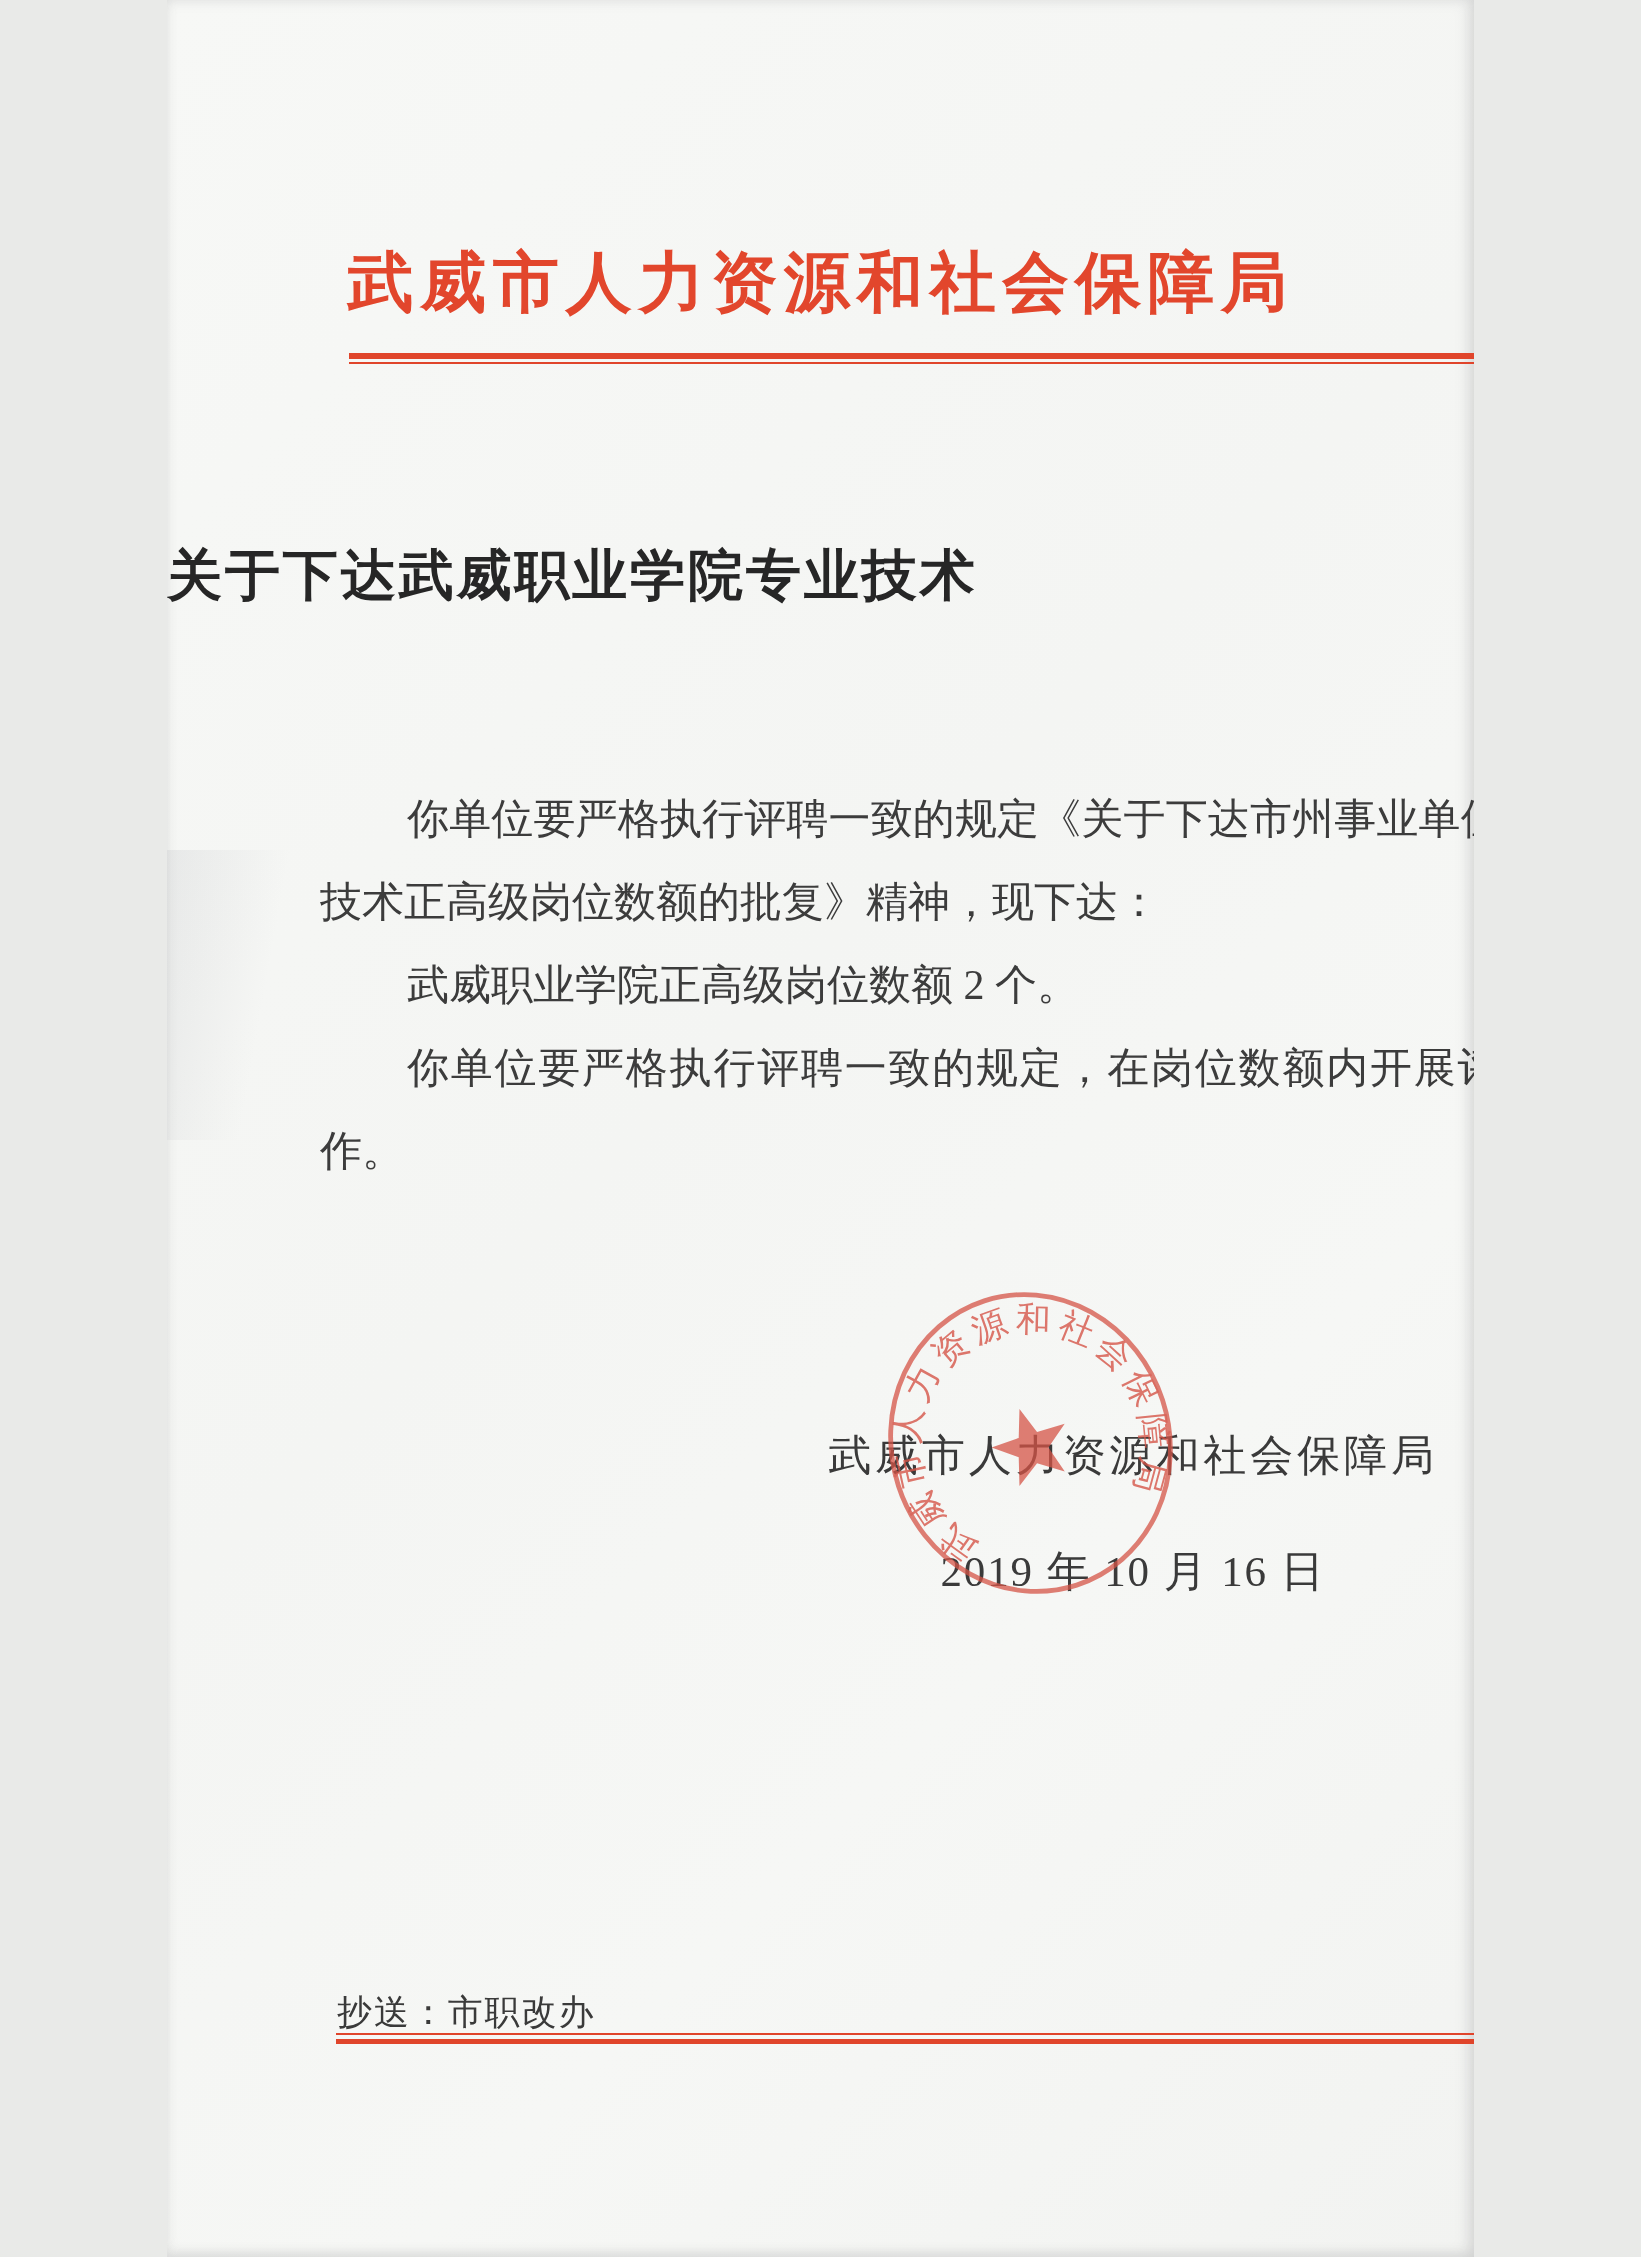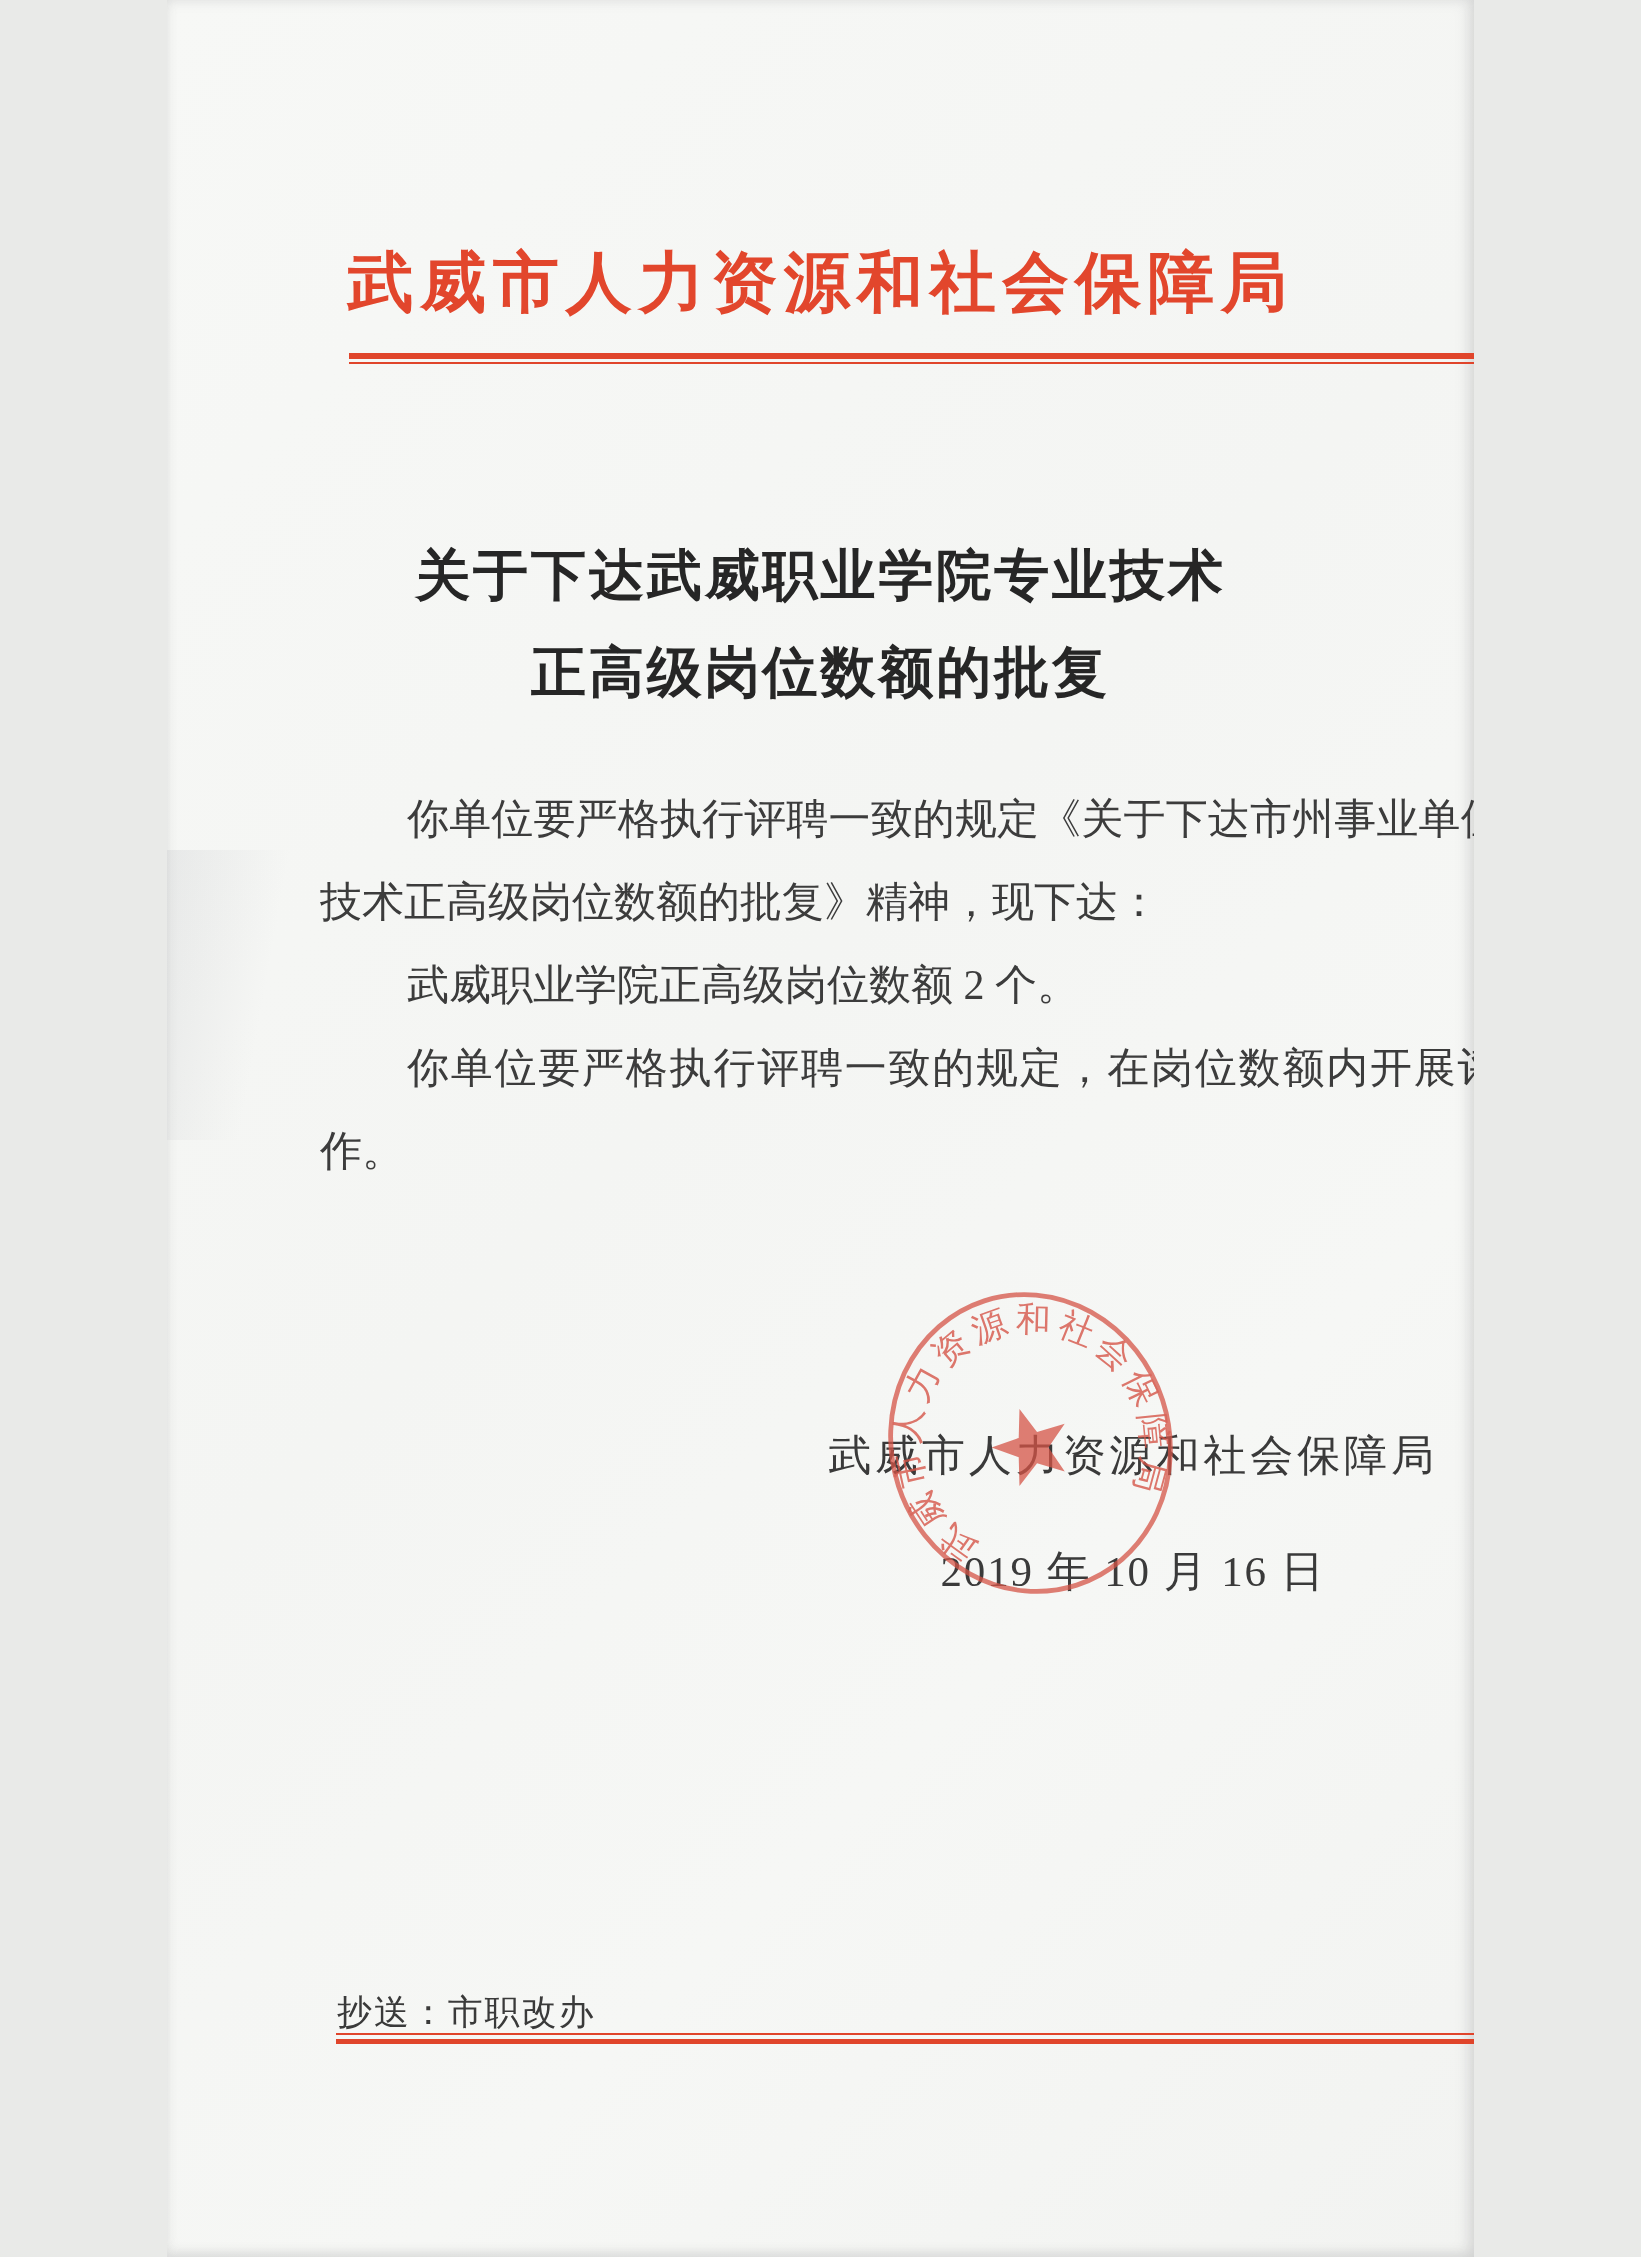--- a/index.html
+++ b/index.html
@@ -25,21 +25,21 @@
     color:#e2462c;
     letter-spacing:6.8px;
     white-space:nowrap;
   }
   .red-rule { position:absolute; top:353px; left:182px; width:1278px; }
   .red-rule .thick { height:5.8px; background:#e0452b; }
   .red-rule .thin  { height:1.9px; background:#e0452b; margin-top:2.9px; }
 
   .doc-title {
     position:absolute; top:527px; left:0; width:100%;
-    text-align:center;
+    text-align:left;
     font-size:55px; font-weight:bold; color:#262626;
     line-height:97px; letter-spacing:2.9px;
   }
 
   .body-text {
     position:absolute; top:778px; left:153px; width:1267px;
     font-size:42px; color:#3c3c3c;
     line-height:83px;
     text-align:justify;
     text-justify:inter-character;
@@ -79,21 +79,20 @@
 
   <div class="letterhead">武威市人力资源和社会保障局</div>
 
   <div class="red-rule">
     <div class="thick"></div>
     <div class="thin"></div>
   </div>
 
   <div class="doc-title">
     <div>关于下达武威职业学院专业技术</div>
-    <div>正高级岗位数额的批复</div>
   </div>
 
   <div class="body-text">
     <p>你单位要严格执行评聘一致的规定《关于下达市州事业单位专业技术正高级岗位数额的批复》精神，现下达：</p>
     <p>武威职业学院正高级岗位数额 2 个。</p>
     <p>你单位要严格执行评聘一致的规定，在岗位数额内开展评聘工作。</p>
   </div>
 
   <div class="signature">
     <div class="org">武威市人力资源和社会保障局</div>

